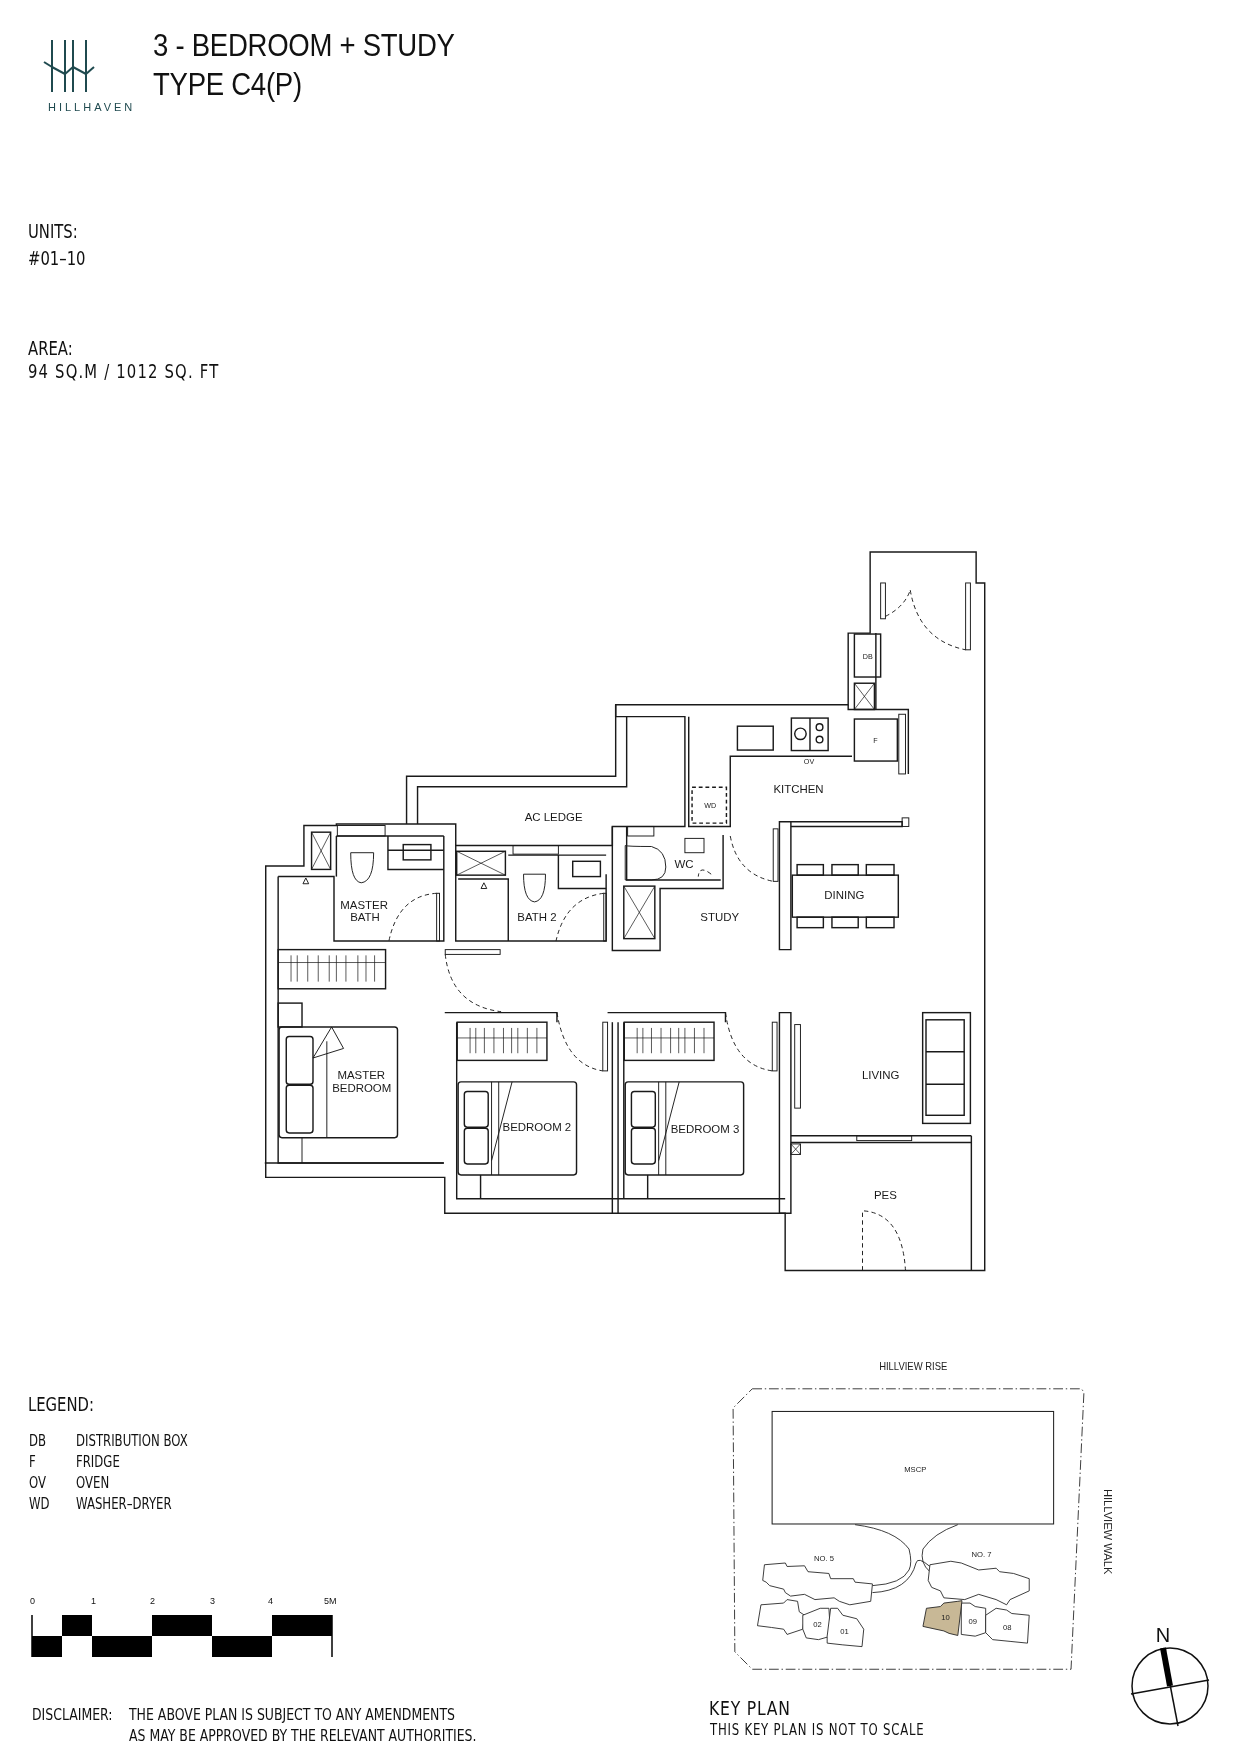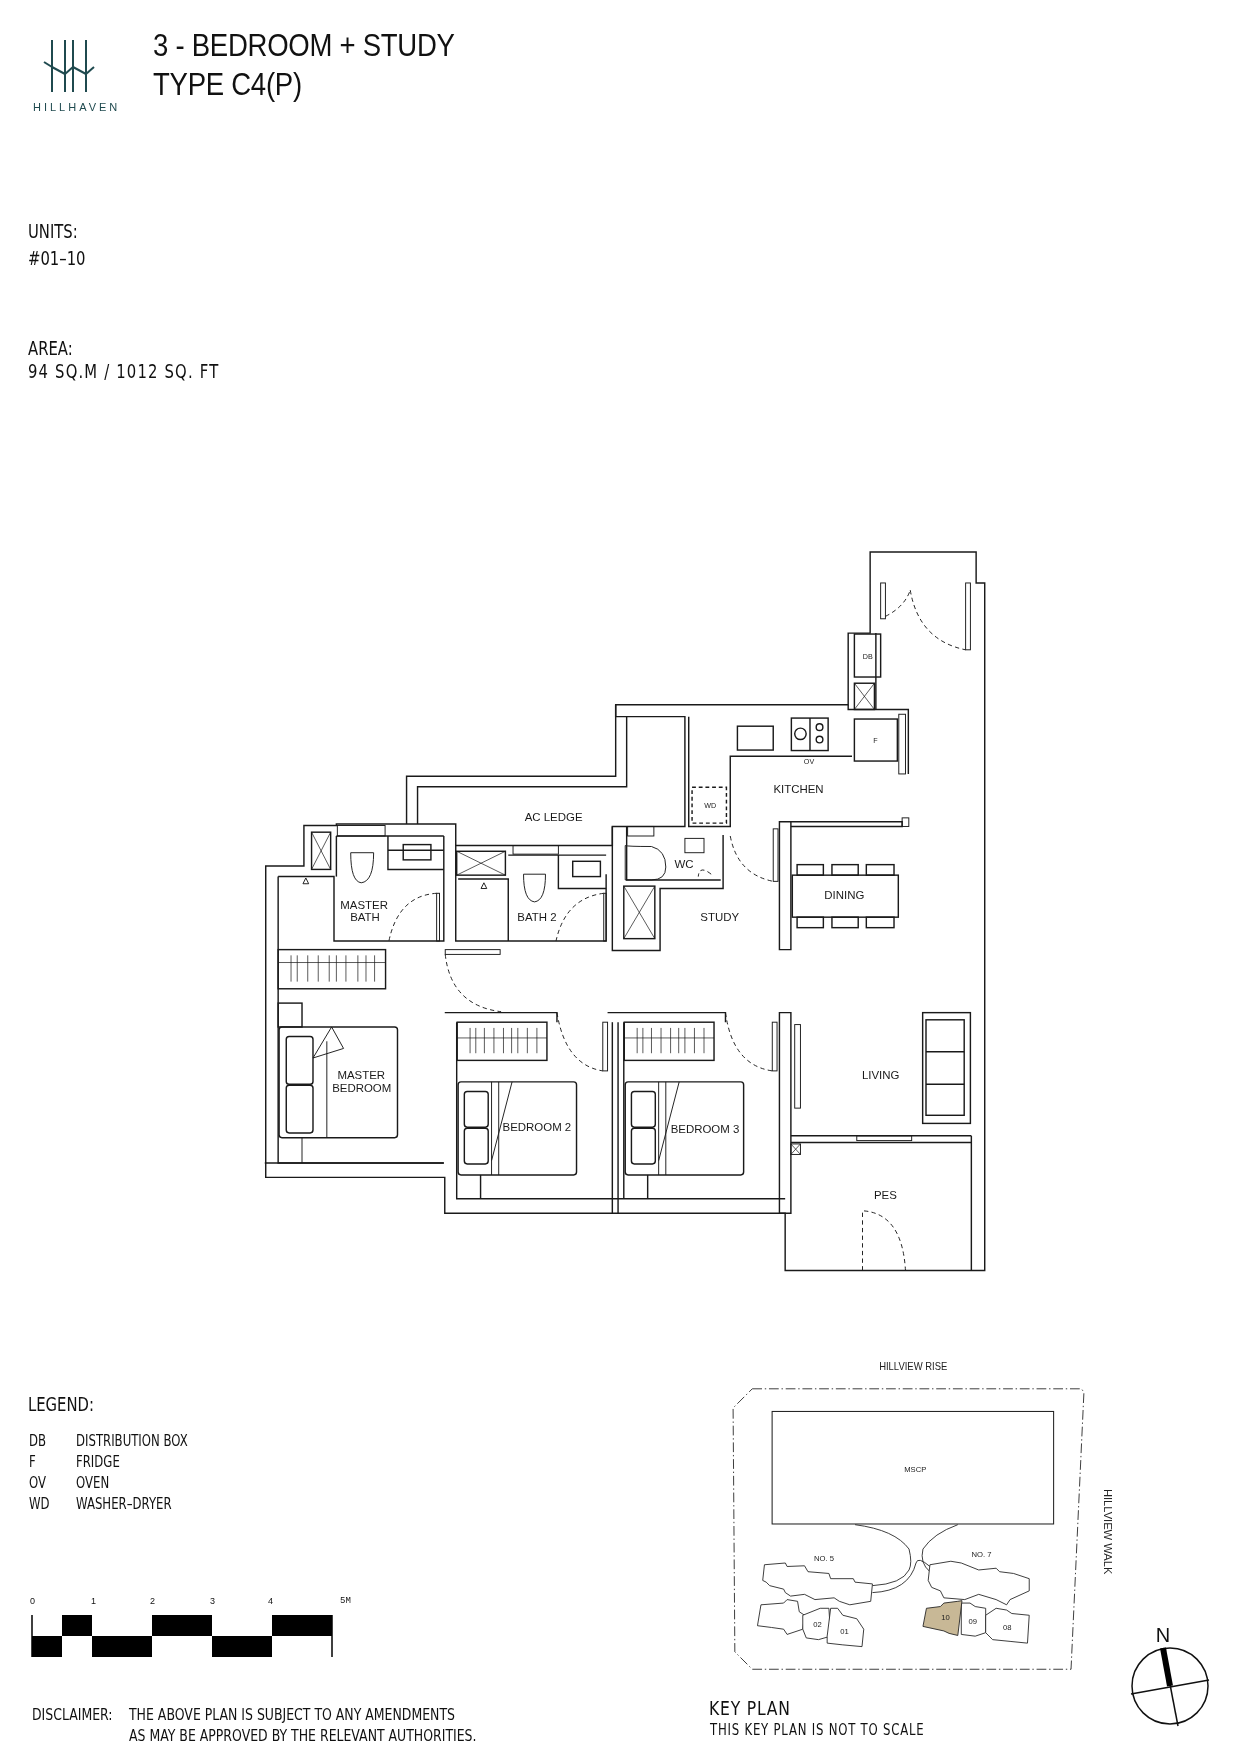--- a/index.html
+++ b/index.html
@@ -1,19 +1,19 @@
 <!DOCTYPE html>
 <html><head>
 <meta charset="utf-8">
 <style>
   html, body { margin: 0; padding: 0; background: #ffffff; }
   body { width: 1240px; height: 1755px; position: relative; overflow: hidden; font-family: "Liberation Sans", sans-serif; color: #111; }
   .abs { position: absolute; }
   .logo { left: 30px; top: 34px; width: 100px; height: 86px; }
-  .logo-word { left: 33px; top: 101px; width: 90px; font-size: 11px; letter-spacing: 3px; color: #1f4a4f; font-family: "Liberation Sans", sans-serif; white-space: nowrap; }
+  .logo-word { left: 48px; top: 101px; width: 90px; font-size: 11px; letter-spacing: 3px; color: #1f4a4f; font-family: "Liberation Sans", sans-serif; white-space: nowrap; }
   .title { left: 153px; font-size: 32px; line-height: 32px; white-space: nowrap; transform-origin: 0 0; transform: scaleX(0.86); letter-spacing: -0.3px; }
   .title.l1 { top: 29px; }
   .title.l2 { top: 68px; }
   .cad { font-family: "DejaVu Sans", sans-serif; transform-origin: 0 0; transform: scaleX(0.78); white-space: nowrap; color: #111; }
   .info { left: 28px; font-size: 19px; line-height: 19px; }
   .info.units-label { top: 222px; }
   .info.units-value { top: 249px; }
   .info.area-label { top: 339px; }
   .info.area-value { top: 362px; letter-spacing: 1.5px; }
   .legend-title { left: 28px; top: 1393px; font-size: 19px; }
@@ -256,21 +256,21 @@
 <div class="abs cad legend-code" style="top:1474px;">OV</div>
 <div class="abs cad legend-desc" style="top:1474px;">OVEN</div>
 <div class="abs cad legend-code" style="top:1495px;">WD</div>
 <div class="abs cad legend-desc" style="top:1495px;">WASHER–DRYER</div>
 
 <div class="abs scale-tick" style="left:30px;">0</div>
 <div class="abs scale-tick" style="left:91px;">1</div>
 <div class="abs scale-tick" style="left:150px;">2</div>
 <div class="abs scale-tick" style="left:210px;">3</div>
 <div class="abs scale-tick" style="left:268px;">4</div>
-<div class="abs scale-tick" style="left:340px;font-family:Liberation Mono, monospace;">5M</div>
+<div class="abs scale-tick" style="left:324px;">5M</div>
 <svg class="abs" style="left:30px; top:1614px;" width="306" height="46" viewBox="0 0 306 46">
   <g fill="#000">
     <rect x="2" y="22" width="30" height="21"></rect>
     <rect x="32" y="1" width="30" height="21"></rect>
     <rect x="62" y="22" width="60" height="21"></rect>
     <rect x="122" y="1" width="60" height="21"></rect>
     <rect x="182" y="22" width="60" height="21"></rect>
     <rect x="242" y="1" width="60" height="21"></rect>
   </g>
   <line x1="2" y1="1" x2="2" y2="43" stroke="#000" stroke-width="1.5"></line>

